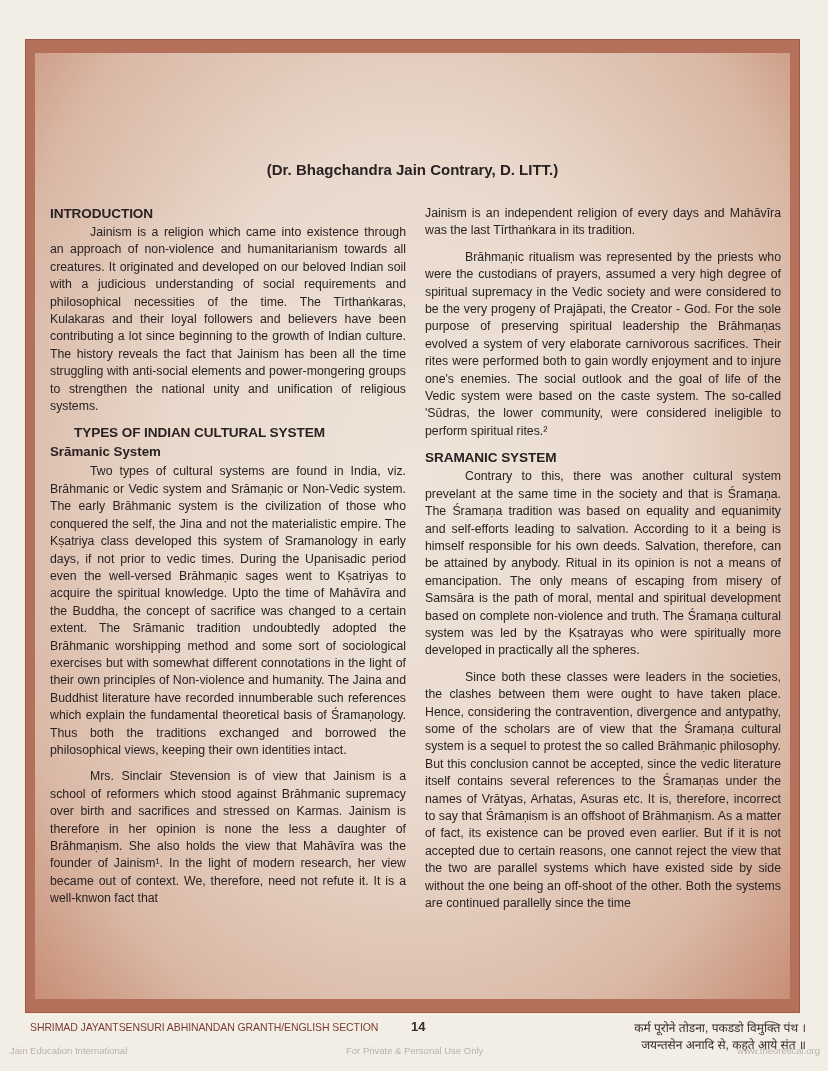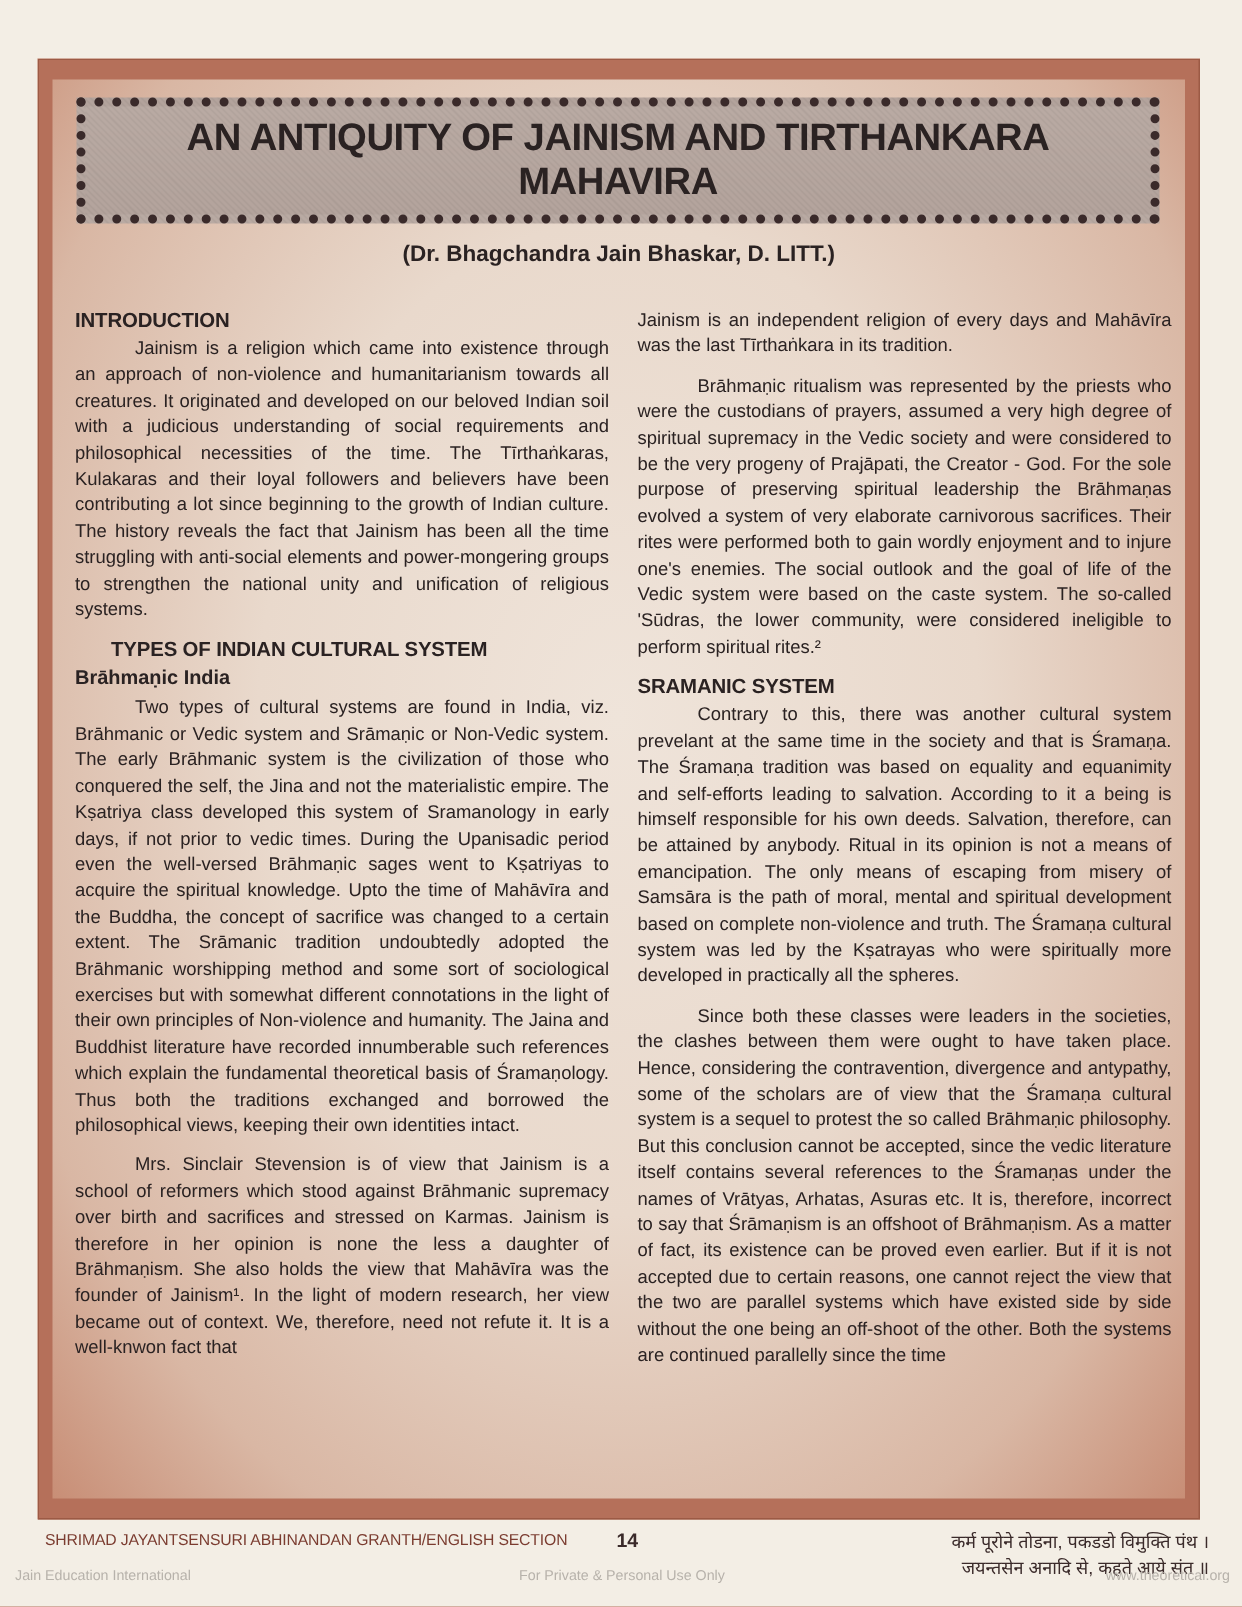--- a/index.html
+++ b/index.html
@@ -66,30 +66,27 @@
   }
   .wm.a { left:10px; }
   .wm.b { left:346px; }
   .wm.c { right:8px; }
 </style>
 </head>
 <body>
 
 <div class="frame">
   <div class="inner">
-    <div class="title-box">
-      <h1 class="title">AN ANTIQUITY OF JAINISM AND TIRTHANKARA MAHAVIRA</h1>
-    </div>
-    <div class="author"><b>(Dr. Bhagchandra Jain Bhaskar, D. LITT.)</b></div>
+    <div class="author"><b>(Dr. Bhagchandra Jain Contrary, D. LITT.)</b></div>
 
     <div class="col left">
       <h2>INTRODUCTION</h2>
       <p>Jainism is a religion which came into existence through an approach of non-violence and humanitarianism towards all creatures. It originated and developed on our beloved Indian soil with a judicious understanding of social requirements and philosophical necessities of the time. The Tīrthaṅkaras, Kulakaras and their loyal followers and believers have been contributing a lot since beginning to the growth of Indian culture. The history reveals the fact that Jainism has been all the time struggling with anti-social elements and power-mongering groups to strengthen the national unity and unification of religious systems.</p>
       <h2 class="gap">TYPES OF INDIAN CULTURAL SYSTEM</h2>
-      <h3>Brāhmaṇic India</h3>
+      <h3>Srāmanic System</h3>
       <p>Two types of cultural systems are found in India, viz. Brāhmanic or Vedic system and Srāmaṇic or Non-Vedic system. The early Brāhmanic system is the civilization of those who conquered the self, the Jina and not the materialistic empire. The Kṣatriya class developed this system of Sramanology in early days, if not prior to vedic times. During the Upanisadic period even the well-versed Brāhmaṇic sages went to Kṣatriyas to acquire the spiritual knowledge. Upto the time of Mahāvīra and the Buddha, the concept of sacrifice was changed to a certain extent. The Srāmanic tradition undoubtedly adopted the Brāhmanic worshipping method and some sort of sociological exercises but with somewhat different connotations in the light of their own principles of Non-violence and humanity. The Jaina and Buddhist literature have recorded innumberable such references which explain the fundamental theoretical basis of Śramaṇology. Thus both the traditions exchanged and borrowed the philosophical views, keeping their own identities intact.</p>
       <p>Mrs. Sinclair Stevension is of view that Jainism is a school of reformers which stood against Brāhmanic supremacy over birth and sacrifices and stressed on Karmas. Jainism is therefore in her opinion is none the less a daughter of Brāhmaṇism. She also holds the view that Mahāvīra was the founder of Jainism¹. In the light of modern research, her view became out of context. We, therefore, need not refute it. It is a well-knwon fact that</p>
     </div>
 
     <div class="col right">
       <p class="noindent">Jainism is an independent religion of every days and Mahāvīra was the last Tīrthaṅkara in its tradition.</p>
       <p>Brāhmaṇic ritualism was represented by the priests who were the custodians of prayers, assumed a very high degree of spiritual supremacy in the Vedic society and were considered to be the very progeny of Prajāpati, the Creator - God. For the sole purpose of preserving spiritual leadership the Brāhmaṇas evolved a system of very elaborate carnivorous sacrifices. Their rites were performed both to gain wordly enjoyment and to injure one's enemies. The social outlook and the goal of life of the Vedic system were based on the caste system. The so-called 'Sūdras, the lower community, were considered ineligible to perform spiritual rites.²</p>
       <h2>SRAMANIC SYSTEM</h2>
       <p>Contrary to this, there was another cultural system prevelant at the same time in the society and that is Śramaṇa. The Śramaṇa tradition was based on equality and equanimity and self-efforts leading to salvation. According to it a being is himself responsible for his own deeds. Salvation, therefore, can be attained by anybody. Ritual in its opinion is not a means of emancipation. The only means of escaping from misery of Samsāra is the path of moral, mental and spiritual development based on complete non-violence and truth. The Śramaṇa cultural system was led by the Kṣatrayas who were spiritually more developed in practically all the spheres.</p>
       <p>Since both these classes were leaders in the societies, the clashes between them were ought to have taken place. Hence, considering the contravention, divergence and antypathy, some of the scholars are of view that the Śramaṇa cultural system is a sequel to protest the so called Brāhmaṇic philosophy. But this conclusion cannot be accepted, since the vedic literature itself contains several references to the Śramaṇas under the names of Vrātyas, Arhatas, Asuras etc. It is, therefore, incorrect to say that Śrāmaṇism is an offshoot of Brāhmaṇism. As a matter of fact, its existence can be proved even earlier. But if it is not accepted due to certain reasons, one cannot reject the view that the two are parallel systems which have existed side by side without the one being an off-shoot of the other. Both the systems are continued parallelly since the time</p>

